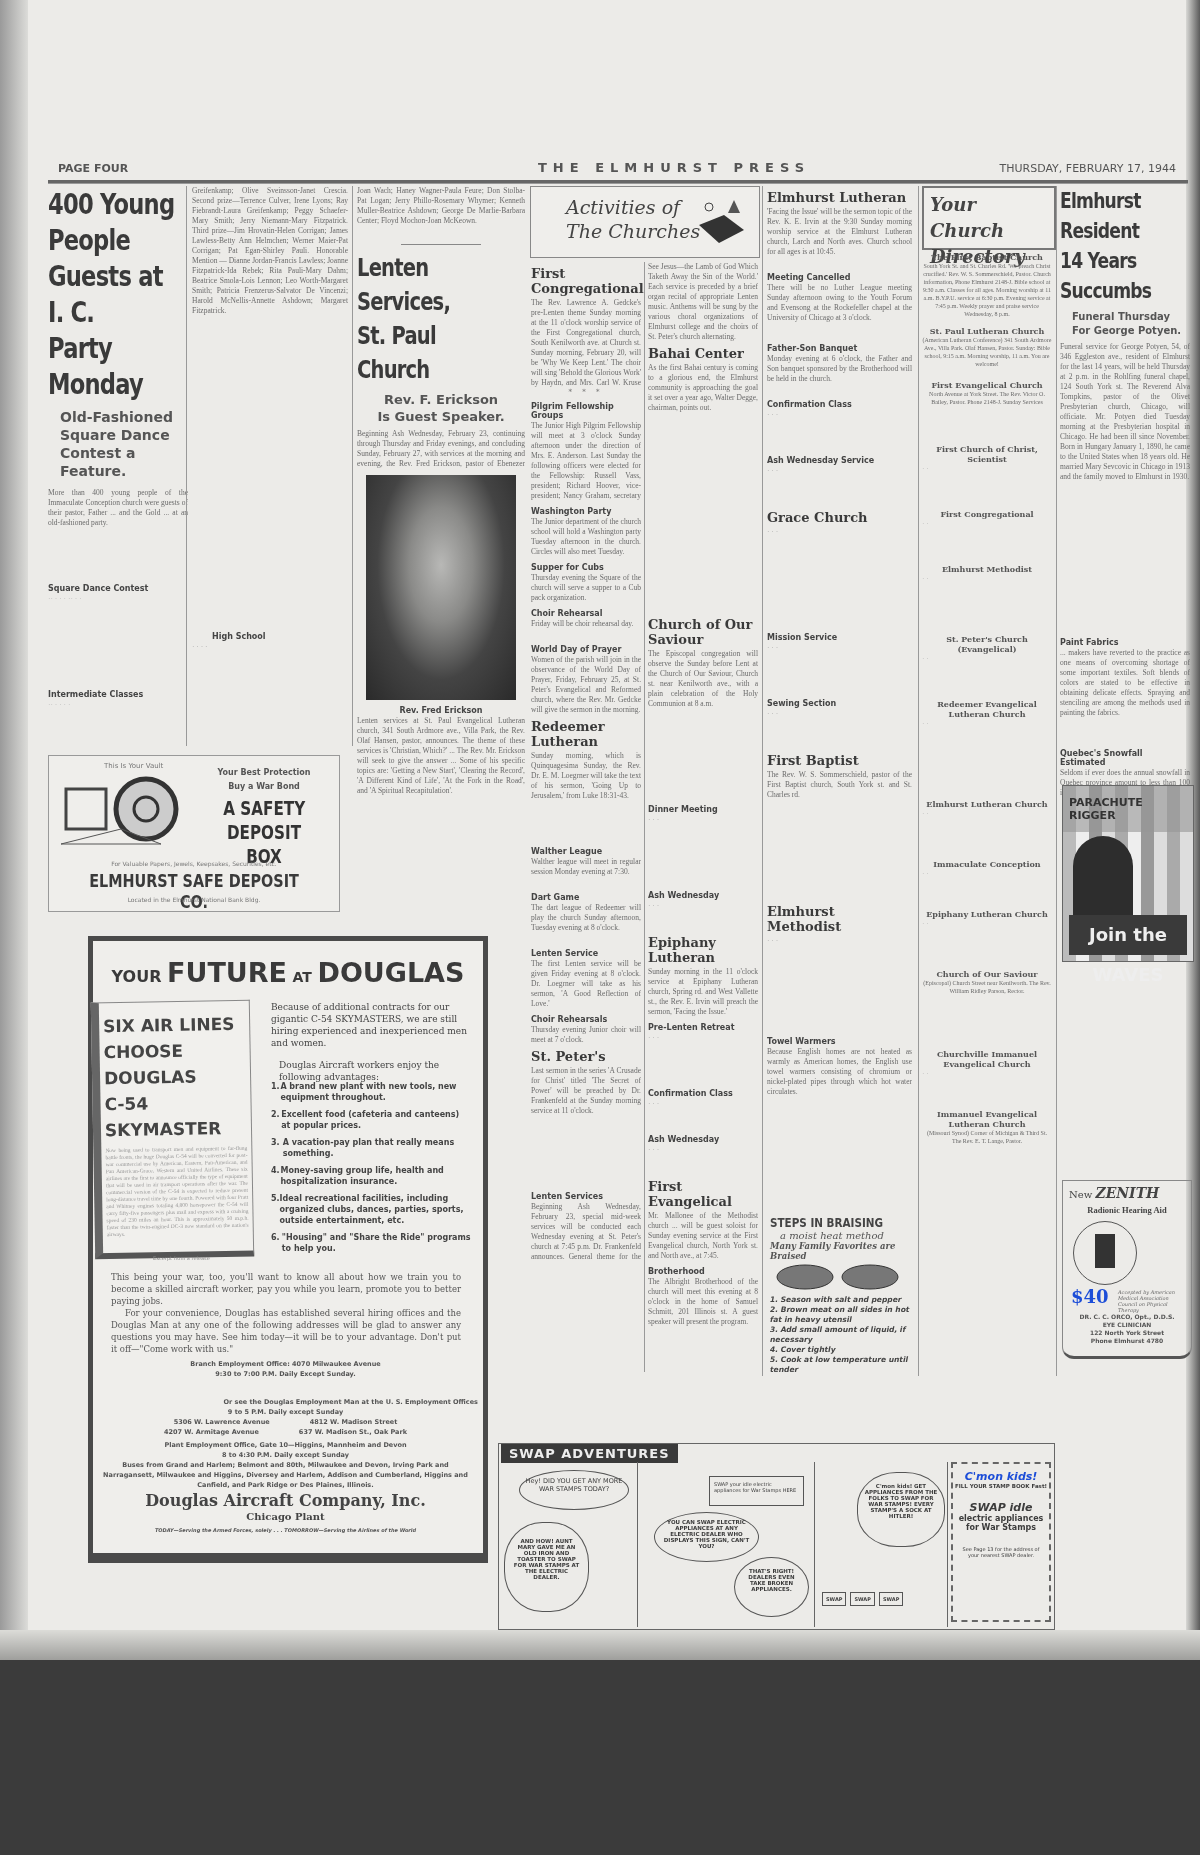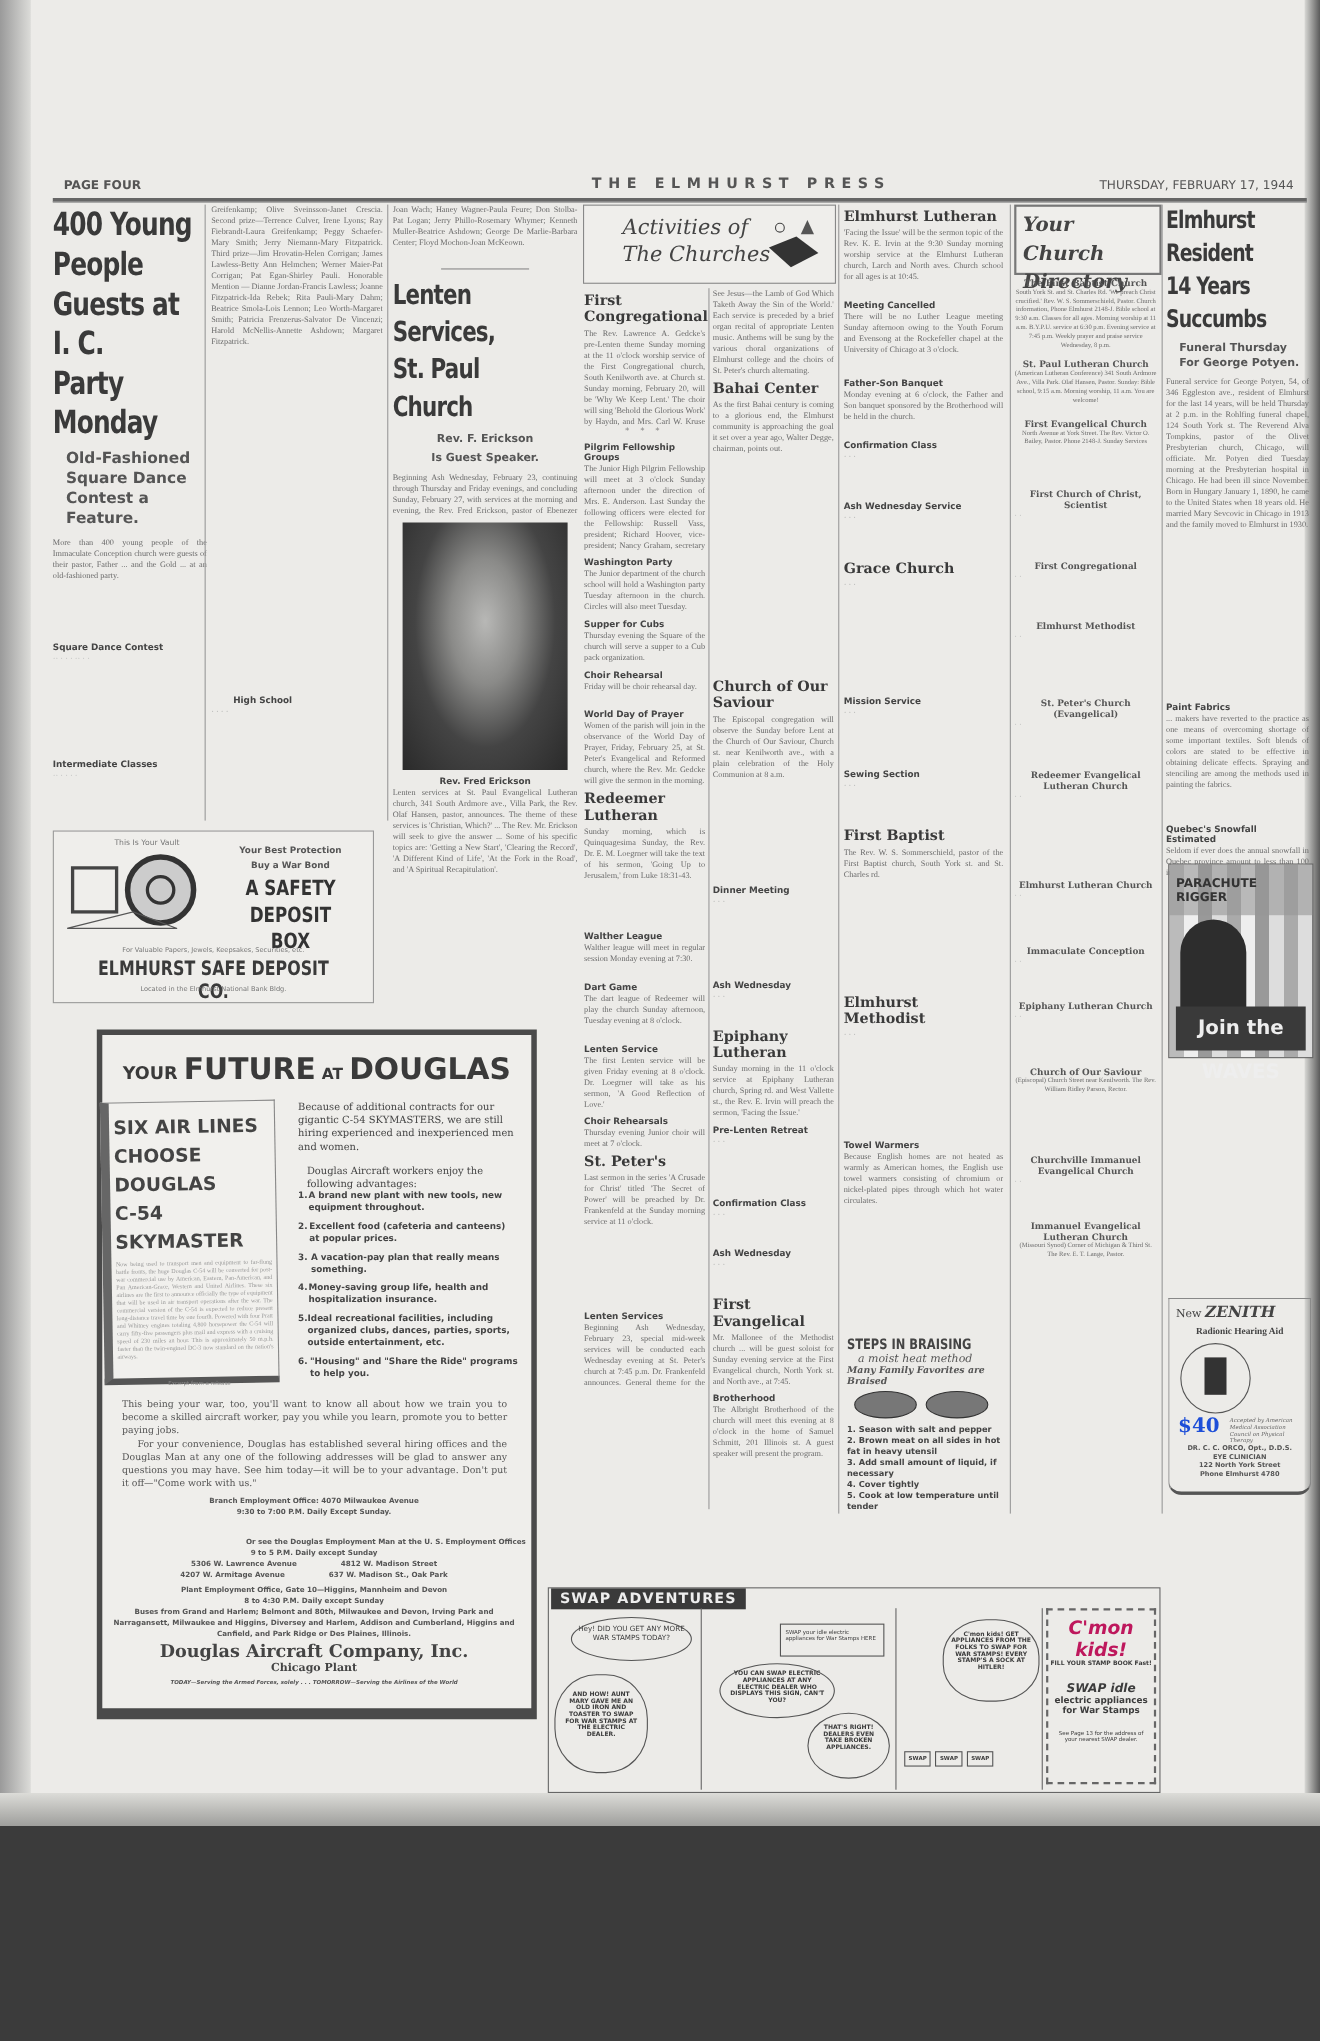--- a/index.html
+++ b/index.html
@@ -70,21 +70,21 @@
   </div>
   <div class="vline" style="left:352px;top:186px;height:560px;"></div>
 
   <div class="col" style="left:357px;width:168px;">
     <div class="txt" style="height:52px;overflow:hidden;">Joan Wach; Haney Wagner-Paula Feure; Don Stolba-Pat Logan; Jerry Phillo-Rosemary Whymer; Kenneth Muller-Beatrice Ashdown; George De Marlie-Barbara Center; Floyd Mochon-Joan McKeown.</div>
     <div style="border-top:1px solid #888;width:80px;margin:6px auto;"></div>
     <div class="headline" style="font-size:25px;line-height:34px;width:200px;">
       <div>Lenten Services,</div>
       <div>St. Paul Church</div>
     </div>
-    <div class="subhead center" style="font-size:10px;line-height:17px;margin:4px 0;">
+    <div class="subhead center" style="font-size:13px;line-height:17px;margin:4px 0;">
       <div>Rev. F. Erickson</div>
       <div>Is Guest Speaker.</div>
     </div>
     <div class="txt" style="height:40px;overflow:hidden;">Beginning Ash Wednesday, February 23, continuing through Thursday and Friday evenings, and concluding Sunday, February 27, with services at the morning and evening, the Rev. Fred Erickson, pastor of Ebenezer Lutheran church in Chicago, will conduct</div>
     <div class="photo" style="width:150px;height:225px;margin:6px auto 2px;"></div>
     <div class="small-h center">Rev. Fred Erickson</div>
     <div class="txt" style="height:210px;overflow:hidden;">Lenten services at St. Paul Evangelical Lutheran church, 341 South Ardmore ave., Villa Park, the Rev. Olaf Hansen, pastor, announces. The theme of these services is 'Christian, Which?' ... The Rev. Mr. Erickson will seek to give the answer ... Some of his specific topics are: 'Getting a New Start', 'Clearing the Record', 'A Different Kind of Life', 'At the Fork in the Road', and 'A Spiritual Recapitulation'.</div>
   </div>
 
   <div class="box" style="left:48px;top:755px;width:290px;height:155px;border:1px solid #999;">
@@ -279,21 +279,21 @@
   <div style="position:absolute;left:770px;top:1215px;width:145px;height:160px;">
     <div class="sans" style="font-size:13px;font-weight:bold;color:#444;"><span class="condensed" style="transform-origin:left;">STEPS IN BRAISING</span></div>
     <div style="font-size:10px;font-style:italic;color:#555;padding-left:10px;">a moist heat method</div>
     <div style="font-size:8.5px;font-style:italic;font-weight:bold;color:#555;">Many Family Favorites are Braised</div>
     <div style="height:30px;margin:2px 0;">
       <svg width="145" height="30" viewBox="0 0 145 30">
           <ellipse cx="35" cy="14" rx="28" ry="12" fill="#777" stroke="#333"></ellipse>
           <ellipse cx="100" cy="14" rx="28" ry="12" fill="#777" stroke="#333"></ellipse>
         </svg>
     </div>
-    <div class="sans" style="font-size:7.5px;line-height:10px;color:#444;font-weight:bold;">
+    <div class="sans" style="font-size:7.5px;line-height:10px;color:#444;font-weight:bold;font-style:italic;">
       <div>1. Season with salt and pepper</div>
       <div>2. Brown meat on all sides in hot fat in heavy utensil</div>
       <div>3. Add small amount of liquid, if necessary</div>
       <div>4. Cover tightly</div>
       <div>5. Cook at low temperature until tender</div>
     </div>
   </div>
   <div class="vline" style="left:918px;top:186px;height:1190px;"></div>
 
   <div class="box" style="left:922px;top:186px;width:130px;height:60px;border:2px solid #777;">
@@ -385,21 +385,21 @@
     </div>
     <div style="position:absolute;left:318px;top:18px;width:130px;height:165px;border-right:1px solid #666;">
       <div class="sans center" style="position:absolute;left:40px;top:10px;width:88px;height:75px;border:1px solid #555;border-radius:45%;font-size:5.5px;font-weight:bold;padding:10px 6px;box-sizing:border-box;">C'mon kids! GET APPLIANCES FROM THE FOLKS TO SWAP FOR WAR STAMPS! EVERY STAMP'S A SOCK AT HITLER!</div>
       <div class="sans" style="position:absolute;left:5px;top:130px;width:120px;display:flex;gap:4px;font-size:5px;font-weight:bold;">
         <span style="border:1px solid #555;padding:3px;">SWAP</span>
         <span style="border:1px solid #555;padding:3px;">SWAP</span>
         <span style="border:1px solid #555;padding:3px;">SWAP</span>
       </div>
     </div>
     <div style="position:absolute;left:452px;top:18px;width:100px;height:160px;border:2px dashed #666;box-sizing:border-box;">
-      <div class="sans center" style="font-size:17px;font-style:italic;font-weight:bold;color:#be185d;margin-top:6px;">C'mon kids!</div>
+      <div class="sans center" style="font-size:11px;font-style:italic;font-weight:bold;color:#1d4ed8;margin-top:6px;">C'mon kids!</div>
       <div class="sans center" style="font-size:5.5px;font-weight:bold;">FILL YOUR STAMP BOOK Fast!</div>
       <div class="sans center" style="font-size:11px;font-weight:bold;font-style:italic;margin-top:12px;">SWAP idle</div>
       <div class="sans center" style="font-size:8px;font-weight:bold;">electric appliances</div>
       <div class="sans center" style="font-size:8px;font-weight:bold;">for War Stamps</div>
       <div class="sans center" style="font-size:5px;margin-top:14px;padding:0 4px;">See Page 13 for the address of your nearest SWAP dealer.</div>
     </div>
   </div>
 
   <div class="bottom-band"></div>
   <div class="bottom-dark"></div>

